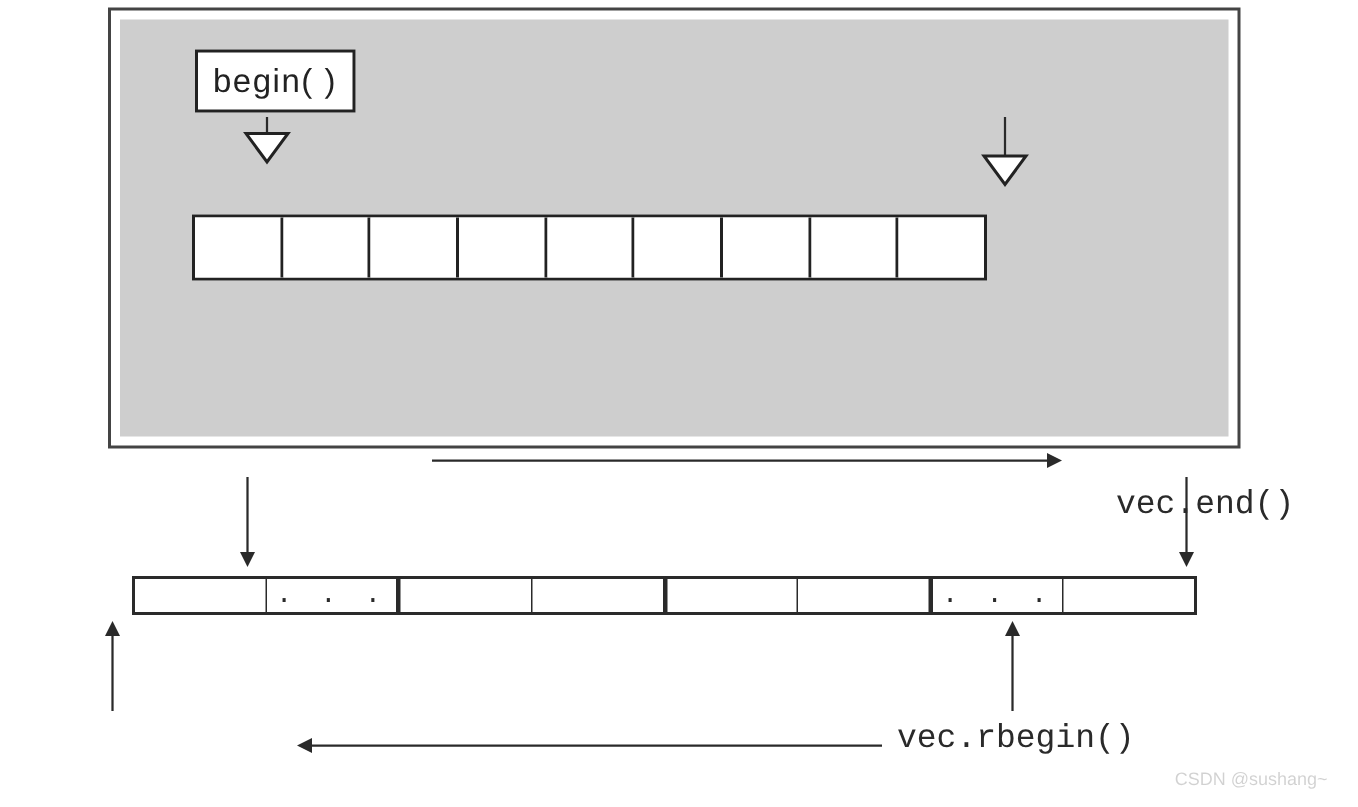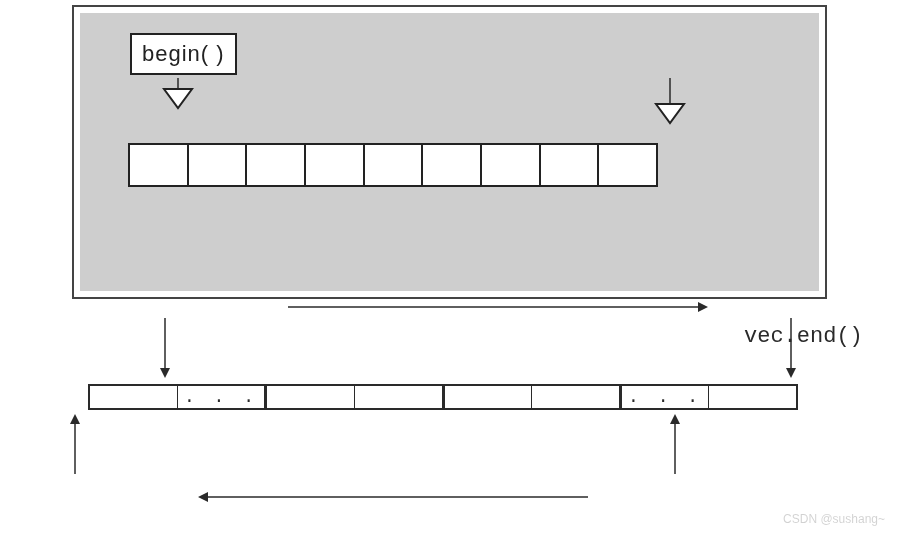--- a/index.html
+++ b/index.html
@@ -167,20 +167,21 @@
   <svg class="arrow" style="left:40px; top:146px; width:14px; height:60px;">
     <line x1="7" y1="60" x2="7" y2="10"></line>
     <polygon class="head" points="2,10 12,10 7,0"></polygon>
   </svg>
 
   <svg class="arrow" style="left:640px; top:146px; width:14px; height:60px;">
     <line x1="7" y1="60" x2="7" y2="10"></line>
     <polygon class="head" points="2,10 12,10 7,0"></polygon>
   </svg>
 
+  <div class="vec-label mono" style="left:570px; top:212px;">vec.rbegin()</div>
 
   <svg class="arrow" style="left:170px; top:222px; width:390px; height:14px;">
     <line x1="390" y1="7" x2="10" y2="7"></line>
     <polygon class="head" points="10,2 0,7 10,12"></polygon>
   </svg>
 
 </div>
 
 <div class="watermark">CSDN @sushang~</div>
 

